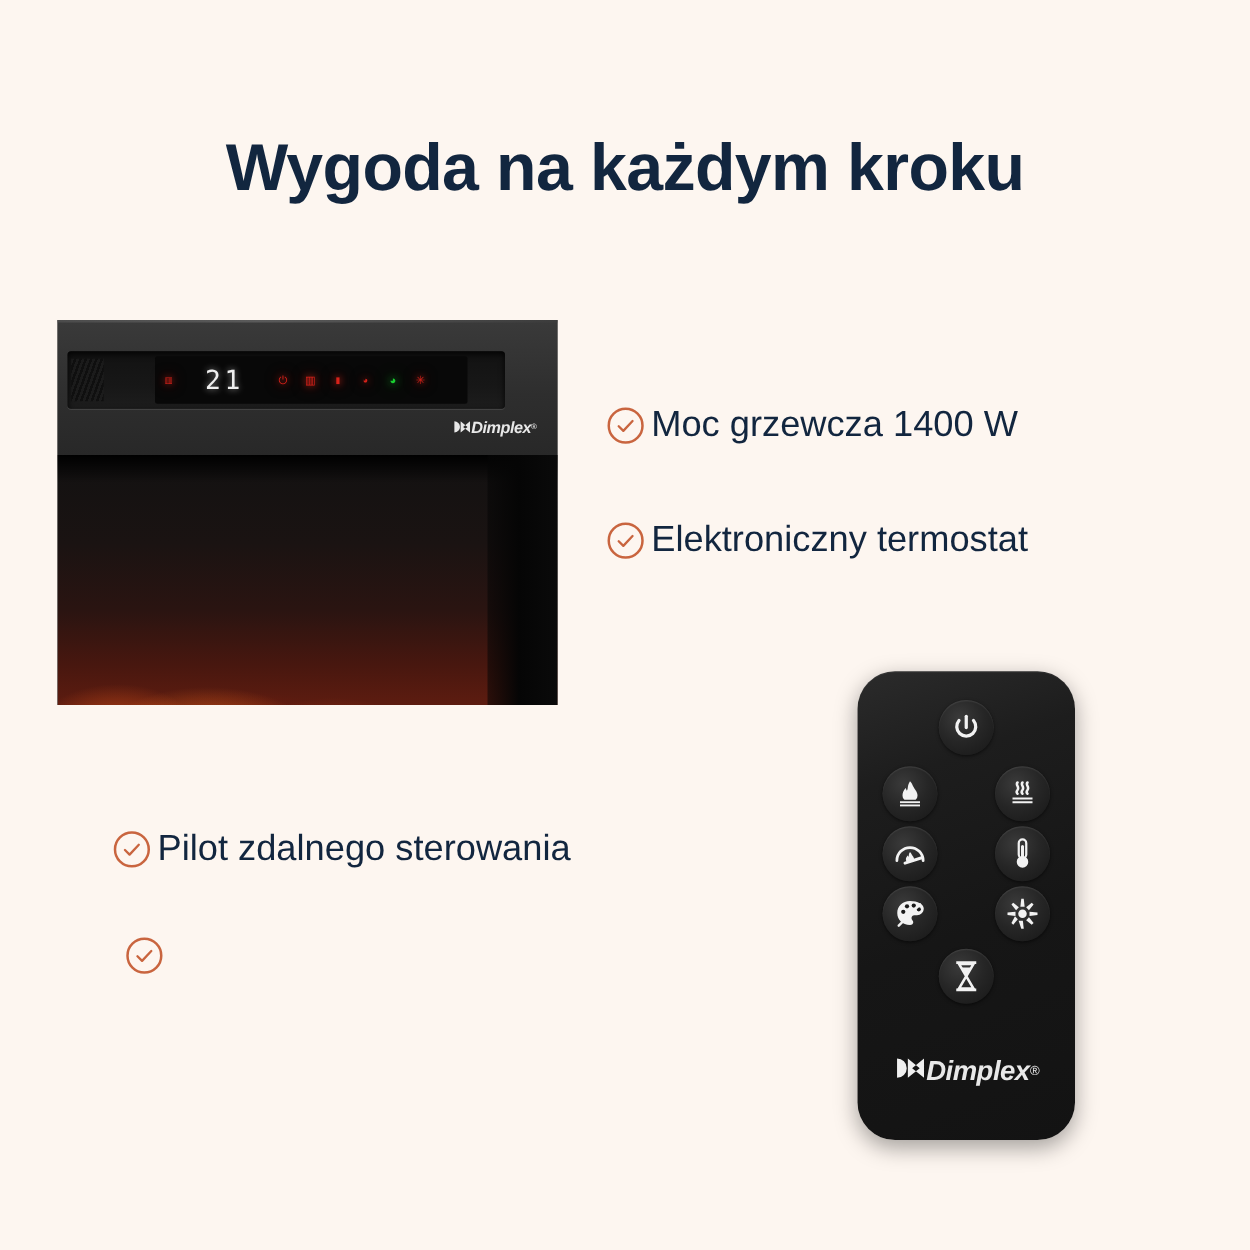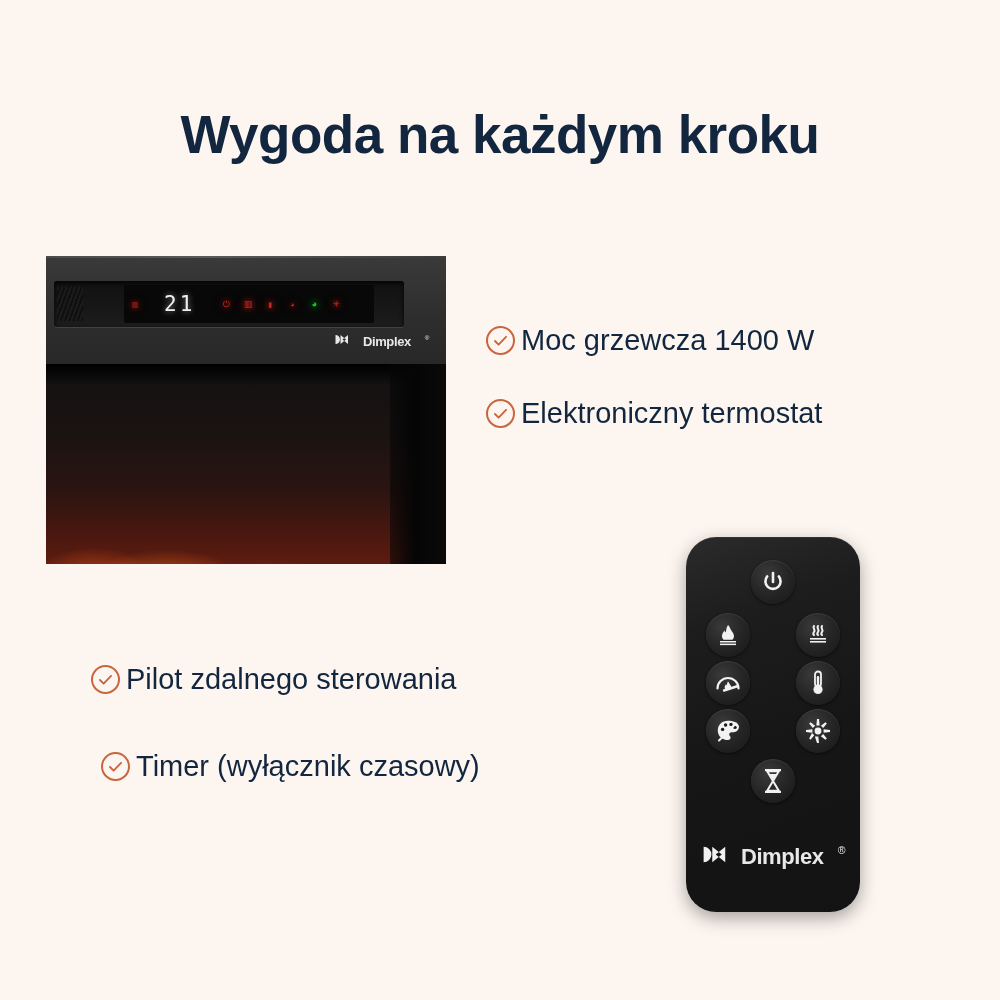--- a/index.html
+++ b/index.html
@@ -91,25 +91,26 @@
     color: #efefef;
     letter-spacing: 3px;
     margin-left: 18px;
     margin-right: 20px;
     text-shadow: 0 0 6px rgba(255,255,255,.55);
   }
 
   
   .dimplex {
     display: inline-flex;
-    align-items: flex-start;
-    gap: 14px;
+    align-items: center;
+    gap: 0;
     color: #e8e8e8;
     font-weight: bold;
     letter-spacing: -0.4px;
+    font-style: italic;
   }
   .dimplex .mark {
     display: inline-block;
     position: relative;
   }
   .dimplex .reg { font-size: .48em; vertical-align: super; font-weight: normal; }
 
   .fp-logo {
     position: absolute;
     right: 17px;
@@ -158,21 +159,21 @@
     justify-content: center;
   }
   .feat-check svg { display: block; }
   .feat-label {
     font-size: 29px;
     color: #12263F;
     white-space: nowrap;
   }
 
   #feat-0 { left: 486px; top: 324px; }
-  #feat-1 { left: 486px; top: 397px; }
+  #feat-1 { left: 486px; top: 416px; }
   #feat-2 { left: 91px; top: 663px; }
   #feat-3 { left: 101px; top: 750px; }
 
   
   .remote {
     position: absolute;
     left: 686px;
     top: 537px;
     width: 174px;
     height: 375px;
@@ -275,21 +276,20 @@
   </span>
   <span class="feat-label">Pilot zdalnego sterowania</span>
 </div>
 
 <div class="feat" id="feat-3">
   <span class="feat-check">
     <svg width="15" height="12" viewBox="0 0 16 13">
         <path d="M2 6.5 L6 10.5 L14 2" fill="none" stroke="#C9653F" stroke-width="2" stroke-linecap="round" stroke-linejoin="round"></path>
       </svg>
   </span>
-  <span class="feat-label">Timer (wyłącznik czasowy)</span>
 </div>
 
 <div class="remote">
 
   <div class="rbtn" id="rb-power">
     <span>
       <svg width="22" height="23" viewBox="0 0 22 23">
         <path d="M11 2 L11 11" stroke="#f2f2f2" stroke-width="2.6" stroke-linecap="round" fill="none"></path>
         <path d="M5.2 5.4 A7.6 7.6 0 1 0 16.8 5.4" stroke="#f2f2f2" stroke-width="2.6" fill="none" stroke-linecap="round"></path>
       </svg>

